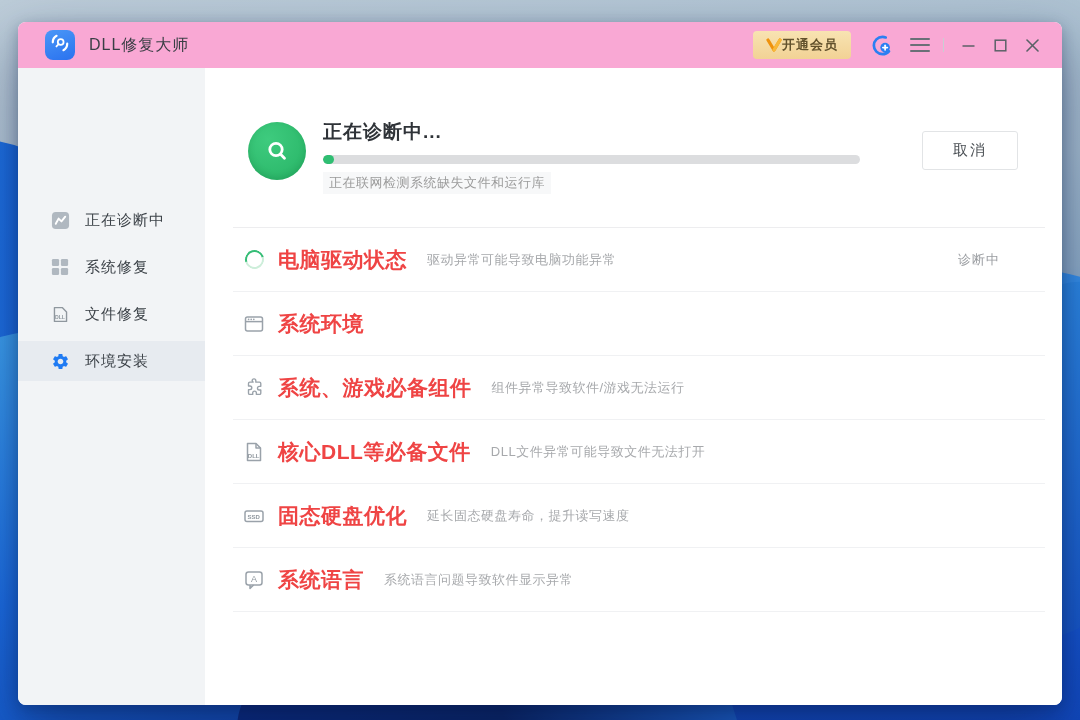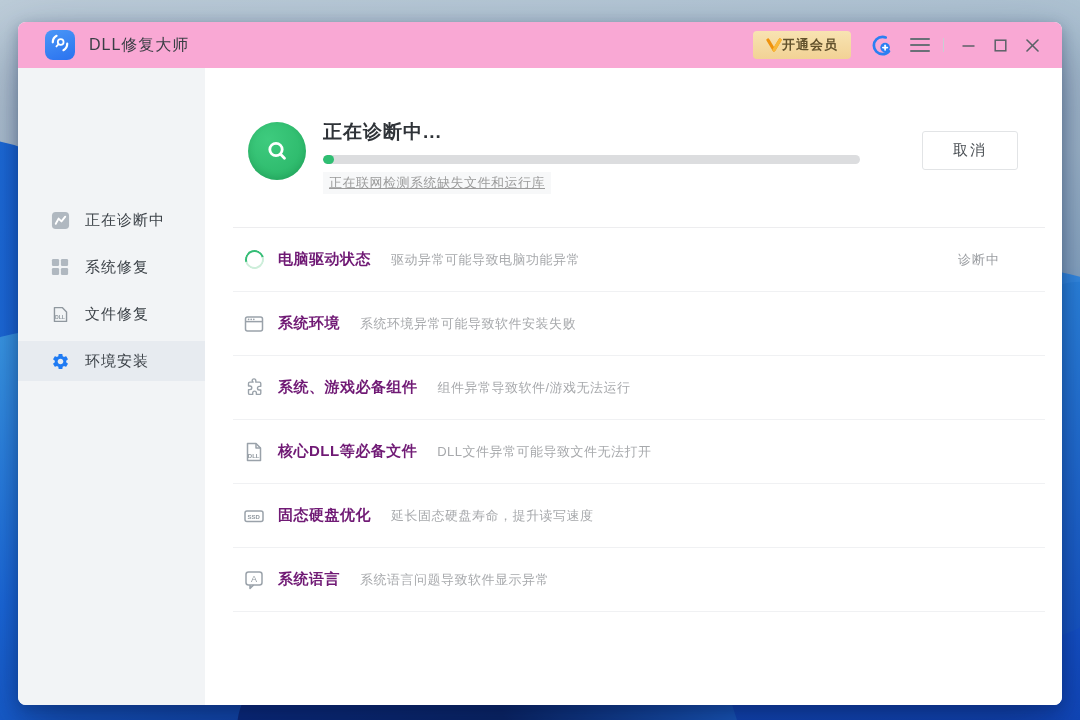--- a/index.html
+++ b/index.html
@@ -53,30 +53,30 @@
   
   .diag-header { position:relative; height:160px; }
   .diag-header::after { content:""; position:absolute; left:28px; right:17px; bottom:0; height:1px; background:#ededef; }
   .diag-circle { position:absolute; left:43px; top:54px; width:58px; height:58px; border-radius:50%;
     background:radial-gradient(circle at 35% 30%,#3ecb7e,#27b365); display:flex; align-items:center; justify-content:center;
     box-shadow:inset 0 -3px 6px rgba(0,90,40,.18); }
   .diag-col { position:absolute; left:118px; top:51px; width:537px; }
   .diag-title { font-size:19px; font-weight:bold; color:#2f3338; letter-spacing:1px; }
   .progress-track { margin-top:10px; width:537px; height:9px; border-radius:5px; background:#dcdddf; overflow:hidden; }
   .progress-fill { height:100%; border-radius:5px; background:#2fbe72; width:2%; }
-  .diag-status { margin-top:8px; display:inline-block; font-size:13px; color:#9b9b9b; background:#f7f8f9; padding:2px 6px; letter-spacing:.5px;text-decoration:underline; }
+  .diag-status { margin-top:8px; display:inline-block; font-size:13px; color:#9b9b9b; background:#f7f8f9; padding:2px 6px; letter-spacing:.5px; }
   .cancel-btn { position:absolute; right:44px; top:63px; width:96px; height:39px; background:#fff;
     border:1px solid #e2e4e6; border-radius:3px; font-size:15px; color:#4a4f54; letter-spacing:2px; cursor:pointer;
     font-family:inherit; }
 
   
   .check-list { }
   .check-row { height:64px; margin:0 17px 0 28px; border-bottom:1px solid #f0f1f3; display:flex; align-items:center; padding-left:10px; }
   .c-icon { width:22px; height:22px; flex:0 0 auto; display:flex; align-items:center; justify-content:center; }
-  .c-title { margin-left:13px; font-size:15px; font-weight:bold; color:#701a75; letter-spacing:.5px; }
+  .c-title { margin-left:13px; font-size:21px; font-weight:bold; color:#ef4444; letter-spacing:.5px; }
   .c-desc { margin-left:20px; font-size:13px; color:#a7a9ac; letter-spacing:.5px; }
   .c-status { margin-left:auto; padding-right:45px; font-size:13px; color:#9a9da1; letter-spacing:1px; }
 
   .spinner { width:19px; height:19px; border-radius:50%; border:2.5px solid #cdeeda;
     border-top-color:#35bd76; border-left-color:#35bd76; transform:rotate(30deg); }
 </style>
 </head>
 <body>
 
 <div class="wallpaper">
@@ -227,21 +227,20 @@
           <span class="c-icon">
             <svg width="22" height="22" viewBox="0 0 22 22">
               <rect x="2.5" y="4" width="17" height="14" rx="2" fill="none" stroke="#9aa2aa" stroke-width="1.5"></rect>
               <line x1="2.5" y1="8.6" x2="19.5" y2="8.6" stroke="#9aa2aa" stroke-width="1.5"></line>
               <circle cx="5.6" cy="6.3" r="0.85" fill="#9aa2aa"></circle>
               <circle cx="8.2" cy="6.3" r="0.85" fill="#9aa2aa"></circle>
               <circle cx="10.8" cy="6.3" r="0.85" fill="#9aa2aa"></circle>
             </svg>
           </span>
           <span class="c-title">系统环境</span>
-          <span class="c-desc">系统环境异常可能导致软件安装失败</span>
           <span class="c-status"></span>
         </div>
 
         <div class="check-row">
           <span class="c-icon">
             <svg width="22" height="22" viewBox="0 0 24 24">
               <path d="M10 4 a2 2 0 0 1 4 0 v1.6 h4 a1.4 1.4 0 0 1 1.4 1.4 v3.2 h-1.6 a2 2 0 0 0 0 4 h1.6 v3.4 a1.4 1.4 0 0 1 -1.4 1.4 h-3.4 v-1.6 a2 2 0 0 0 -4 0 v1.6 h-3.2 a1.4 1.4 0 0 1 -1.4 -1.4 v-3.8 h1.6 a2 2 0 0 0 0 -4 h-1.6 v-2.8 a1.4 1.4 0 0 1 1.4 -1.4 h3.6 z" fill="none" stroke="#9aa2aa" stroke-width="1.5" stroke-linejoin="round"></path>
             </svg>
           </span>
           <span class="c-title">系统、游戏必备组件</span>

